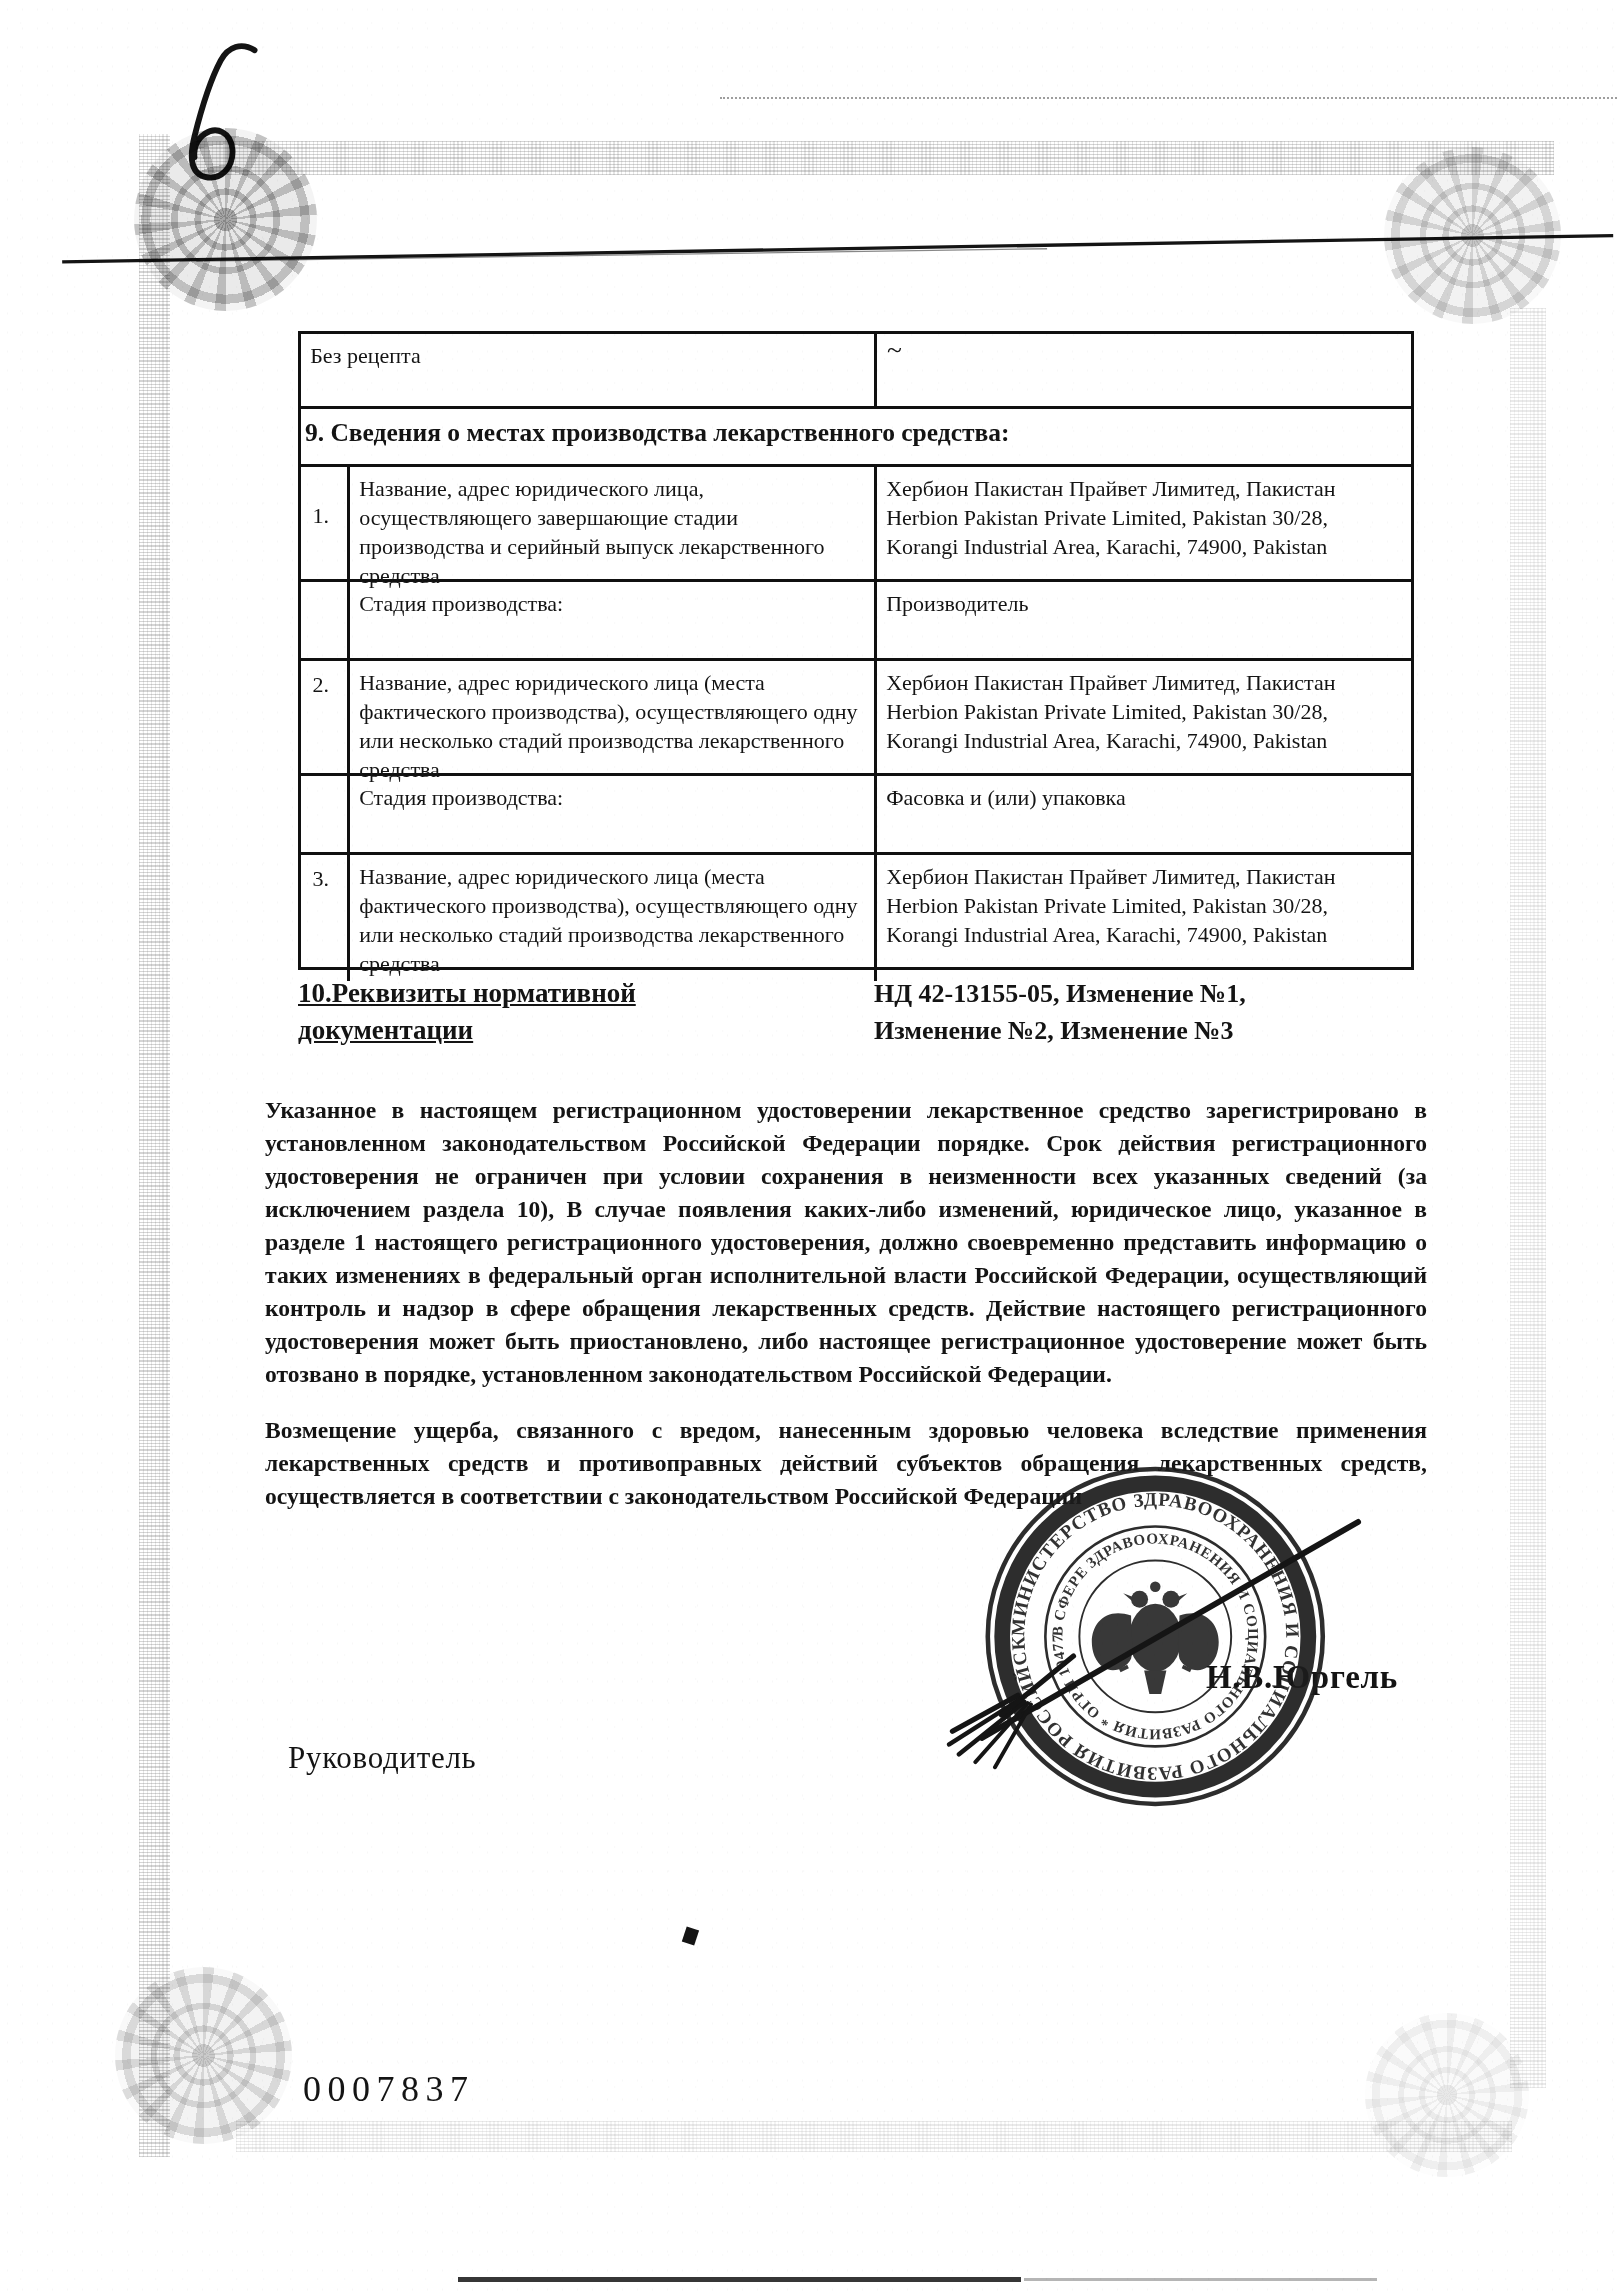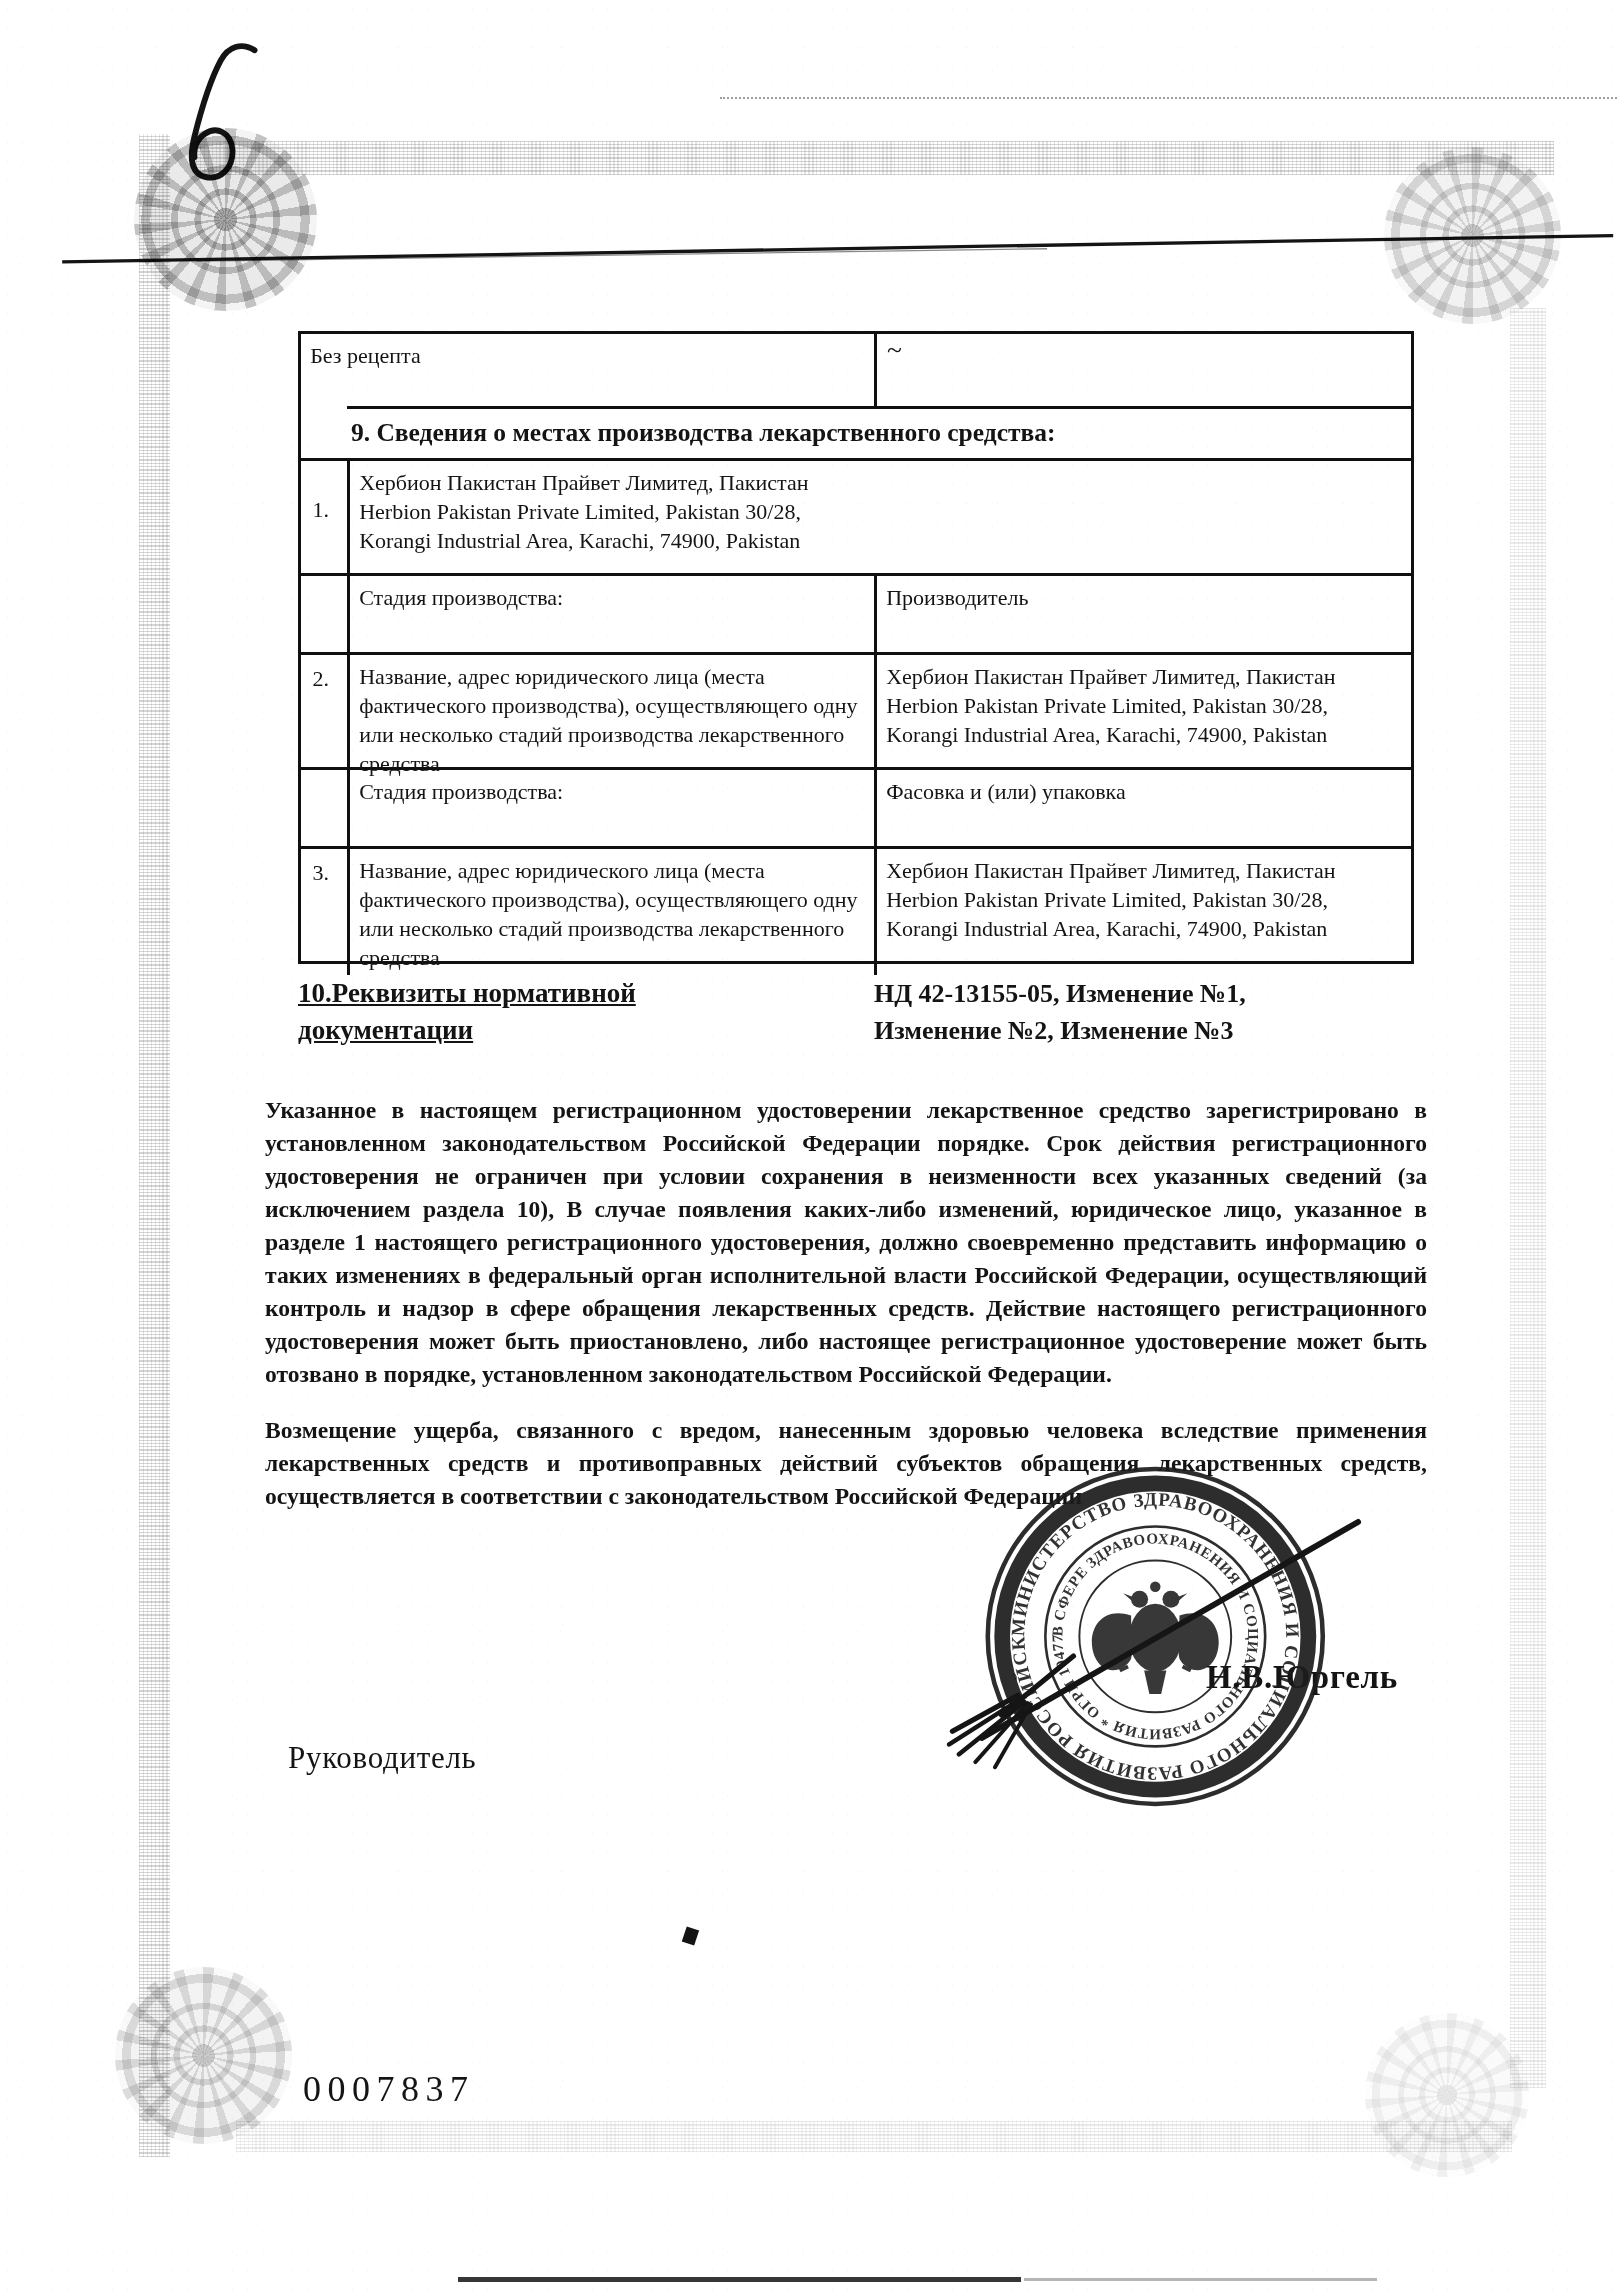--- a/index.html
+++ b/index.html
@@ -44,21 +44,21 @@
   
   .doc-table{
     left:298px;top:331px;width:1116px;
     border:3.9px solid #101010;
     box-sizing:border-box;
     font-size:22px;line-height:29px;
   }
   .t-row{display:grid;box-sizing:border-box;border-top:3.3px solid #101010;}
   .t-row:first-child{border-top:none;gap:6px;}
   .r-presc{grid-template-columns:576px 1fr;height:72px;}
-  .r-head {grid-template-columns:1fr;height:52px;margin-left:46px;}
+  .r-head {grid-template-columns:1fr;height:58px;}
   .r-main {grid-template-columns:49px 527px 1fr;}
   .h176{height:115px;} .h120{height:79px;}
   .cell{padding:6.5px 7.9px 3.9px 9.2px;box-sizing:border-box;overflow:visible;}
   .cell.num{border-right:3.3px solid #101010;text-align:center;padding-left:1.3px;padding-top:34px;}
   .cell.num.top{padding-top:9.2px;}
   .cell.lbl{border-right:3.3px solid #101010;}
   .sec9-head{font-weight:700;font-size:25.5px;padding:9.2px 6.5px 0 3.9px;}
 
   
   .sec10{left:298px;top:975px;width:1116px;display:grid;grid-template-columns:576px 1fr;}
@@ -118,20 +118,21 @@
       <div class="cell lbl">Без рецепта</div>
       <div class="cell tilde">~</div>
     </div>
 
     <div class="t-row r-head">
       <div class="sec9-head">9. Сведения о местах производства лекарственного средства:</div>
     </div>
 
     <div class="t-row r-main h176">
       <div class="cell num">1.</div>
+      <div class="cell lbl">Название, адрес юридического лица, осуществляющего завершающие стадии производства и серийный выпуск лекарственного средства</div>
       <div class="cell val">Хербион Пакистан Прайвет Лимитед, Пакистан Herbion Pakistan Private Limited, Pakistan 30/28, Korangi Industrial Area, Karachi, 74900, Pakistan</div>
     </div>
 
     <div class="t-row r-main h120">
       <div class="cell num top"></div>
       <div class="cell lbl">Стадия производства:</div>
       <div class="cell val">Производитель</div>
     </div>
 
     <div class="t-row r-main h176">

